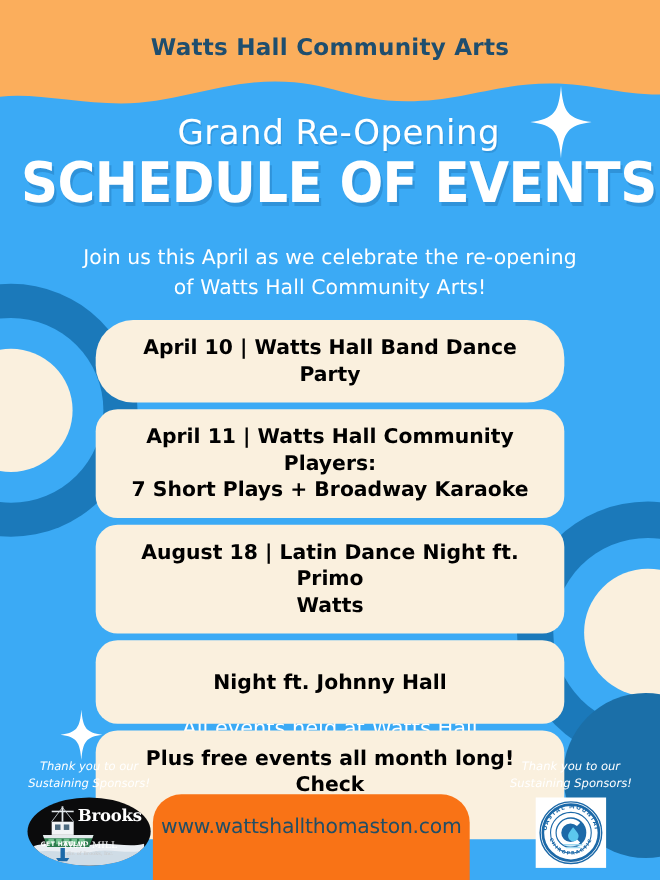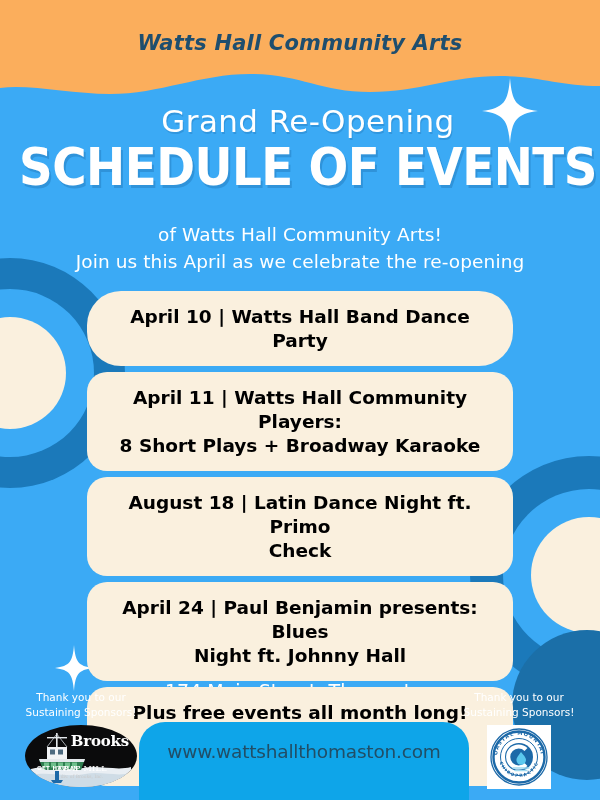--- a/index.html
+++ b/index.html
@@ -66,21 +66,20 @@
   
   .header-title {
     position:absolute; top:0; left:0; width:600px;
     text-align:center;
     padding-top:31px;
     font-size:21px;
     font-weight:700;
     letter-spacing:.2px;
     color:#1F4E6E;
     z-index:5;
-    font-style:italic;
   }
 
   
   .titles { position:absolute; top:104px; left:0; width:600px; text-align:center; z-index:5;padding-left:16px; }
   .grand {
     font-size:31px;
     font-weight:400;
     color:#FFFFFF;
     letter-spacing:.4px;
     text-shadow:1px 2px 0 rgba(26,107,168,.30);
@@ -156,21 +155,21 @@
     z-index:7;
   }
   .sponsor-left { left:6px; top:690px; }
   .sponsor-right { right:6px; top:690px; }
   .sponsor-thanks {
     color:#FFFFFF;
     font-size:10.5px;
     line-height:1.4;
     margin-bottom:6px;
   }
-  .sponsor-thanks span { display:block; }
+  .sponsor-thanks span { display:block;font-style:italic; }
 
   
   .logo-brooks {
     width:112px; height:62px;
     margin:0 auto;
     background:#0B0B0C;
     border-radius:50%;
     position:relative;
     overflow:hidden;
     display:flex;
@@ -224,22 +223,22 @@
     position:relative;
     display:flex;
     align-items:center;
     justify-content:center;
   }
 
   
   .website-bar {
     position:absolute;
     left:139px; bottom:0;
-    width:330px; height:78px;
-    background:#0ea5e9;
+    width:288px; height:78px;
+    background:#f97316;
     border-radius:26px 26px 0 0;
     z-index:8;
     display:flex;
     align-items:flex-start;
     justify-content:center;
     padding-top:19px;
   }
   .website-url {
     color:#214E66;
     font-size:18.5px;
@@ -284,49 +283,48 @@
   </div>
 
   <div class="header-title">Watts Hall Community Arts</div>
 
   <div class="titles">
     <div class="grand">Grand Re-Opening</div>
     <div class="schedule">SCHEDULE OF EVENTS</div>
   </div>
 
   <div class="intro">
+    <div>Join us this April as we celebrate the re-opening</div>
     <div>of Watts Hall Community Arts!</div>
-    <div>Join us this April as we celebrate the re-opening</div>
   </div>
 
   <div class="events">
 
     <div class="event-card one-line">
       <div>
         <span>April 10 | Watts Hall Band Dance Party</span>
       </div>
     </div>
 
     <div class="event-card two-line">
       <div>
         <span>April 11 | Watts Hall Community Players:</span>
-        <span>8 Short Plays + Broadway Karaoke</span>
+        <span>7 Short Plays + Broadway Karaoke</span>
       </div>
     </div>
 
     <div class="event-card two-line">
       <div>
         <span>August 18 | Latin Dance Night ft. Primo</span>
-        <span>Check</span>
+        <span>Watts</span>
       </div>
     </div>
 
     <div class="event-card two-line">
       <div>
-        <span>April 24 | Paul Benjamin presents: Blues</span>
         <span>Night ft. Johnny Hall</span>
       </div>
     </div>
 
     <div class="event-card two-line">
       <div>
         <span>Plus free events all month long! Check</span>
         <span>our website for details.</span>
       </div>
     </div>

